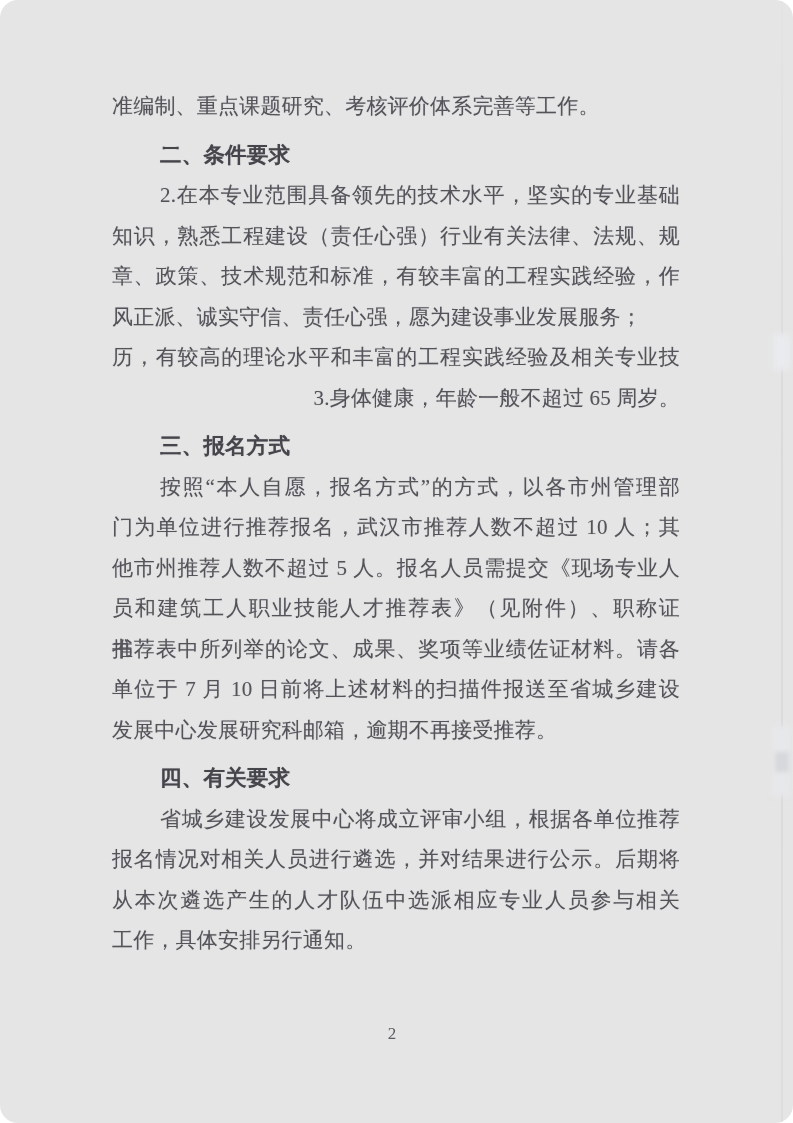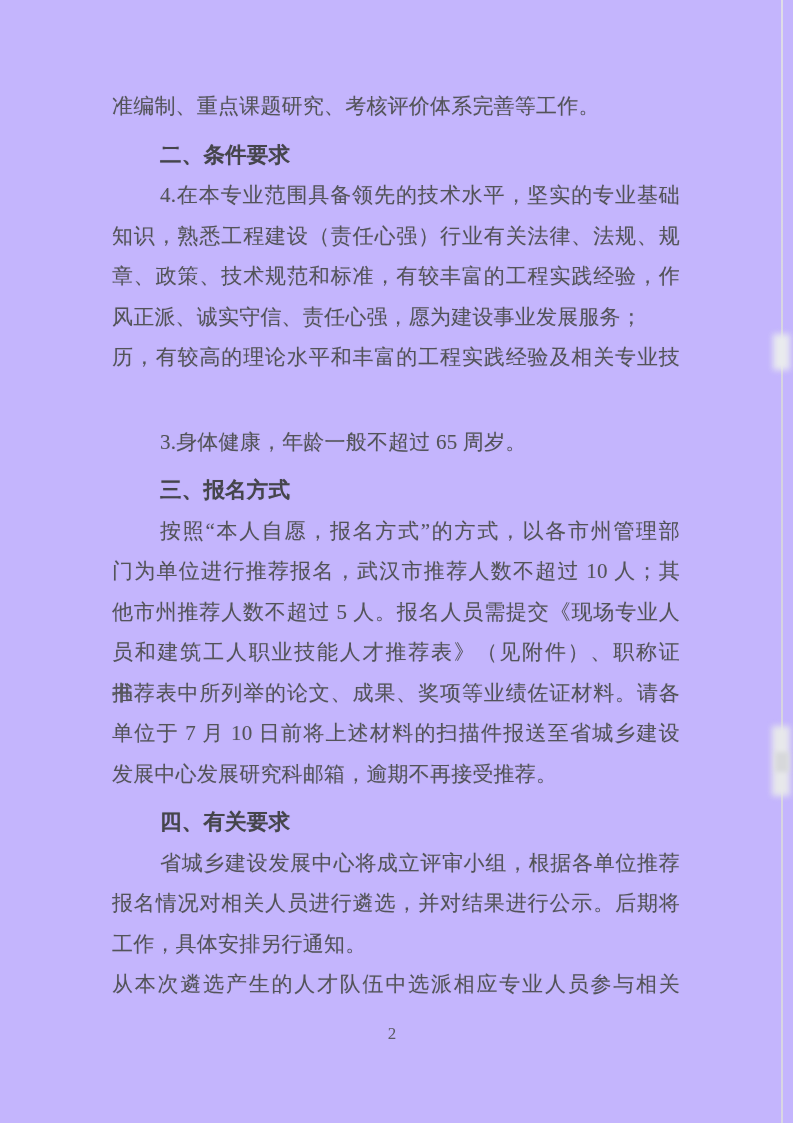--- a/index.html
+++ b/index.html
@@ -1,22 +1,23 @@
 <!DOCTYPE html>
 <html><head>
 <meta charset="utf-8">
 <style>
   html, body { margin: 0; padding: 0; background: #ffffff; }
   .page {
     position: relative;
     width: 793px;
     height: 1123px;
-    background: #c4b5fd;
+    background: #e5e5e5;
     overflow: hidden;
     font-family: "Liberation Serif", serif;
+    border-radius: 18px;
   }
   .content {
     position: absolute;
     left: 112px;
     top: 86px;
     width: 568px;
   }
   .line {
     height: 40.5px;
     line-height: 40.5px;
@@ -25,21 +26,21 @@
     text-shadow: 0 0 1px rgba(120,120,130,0.38);
     letter-spacing: 0.2px;
   }
   
   .full  { text-align: justify; text-align-last: justify; }
   
   .first { padding-left: 48px; text-align: justify; text-align-last: justify; }
   
   .end   { text-align: left; }
   
-  .endi  { padding-left: 48px; text-align: left; margin-top: 44px; }
+  .endi  { padding-left: 48px; text-align: right; }
   
   .heading {
     padding-left: 48px;
     font-family: "Liberation Sans", sans-serif;
     font-weight: bold;
     font-size: 21.5px;
     color: #45454c;
     text-shadow: 0 0 0.8px rgba(70,70,80,0.45);
     margin-top: 8px;
   }
@@ -84,41 +85,41 @@
 </style>
 </head>
 <body>
 
 <div class="page">
 
   <div class="content">
     <div class="line end">准编制、重点课题研究、考核评价体系完善等工作。</div>
 
     <div class="line heading">二、条件要求</div>
-    <div class="line first">4.在本专业范围具备领先的技术水平，坚实的专业基础</div>
+    <div class="line first">2.在本专业范围具备领先的技术水平，坚实的专业基础</div>
     <div class="line full">知识，熟悉工程建设（责任心强）行业有关法律、法规、规</div>
     <div class="line full">章、政策、技术规范和标准，有较丰富的工程实践经验，作</div>
     <div class="line end">风正派、诚实守信、责任心强，愿为建设事业发展服务；</div>
     <div class="line full">历，有较高的理论水平和丰富的工程实践经验及相关专业技</div>
     <div class="line endi">3.身体健康，年龄一般不超过 65 周岁。</div>
 
     <div class="line heading">三、报名方式</div>
     <div class="line first">按照“本人自愿，报名方式”的方式，以各市州管理部</div>
     <div class="line full">门为单位进行推荐报名，武汉市推荐人数不超过 10 人；其</div>
     <div class="line full">他市州推荐人数不超过 5 人。报名人员需提交《现场专业人</div>
     <div class="line full">员和建筑工人职业技能人才推荐表》（见附件）、职称证书、</div>
     <div class="line full">推荐表中所列举的论文、成果、奖项等业绩佐证材料。请各</div>
     <div class="line full">单位于 7 月 10 日前将上述材料的扫描件报送至省城乡建设</div>
     <div class="line end">发展中心发展研究科邮箱，逾期不再接受推荐。</div>
 
     <div class="line heading">四、有关要求</div>
     <div class="line first">省城乡建设发展中心将成立评审小组，根据各单位推荐</div>
     <div class="line full">报名情况对相关人员进行遴选，并对结果进行公示。后期将</div>
+    <div class="line full">从本次遴选产生的人才队伍中选派相应专业人员参与相关</div>
     <div class="line end">工作，具体安排另行通知。</div>
-    <div class="line full">从本次遴选产生的人才队伍中选派相应专业人员参与相关</div>
   </div>
 
   <div class="pagenum">2</div>
 
   <div class="artifact-vline"></div>
   <div class="artifact-smudge-a"></div>
   <div class="artifact-smudge-b"></div>
   <div class="artifact-smudge-b-core"></div>
 
 </div>

